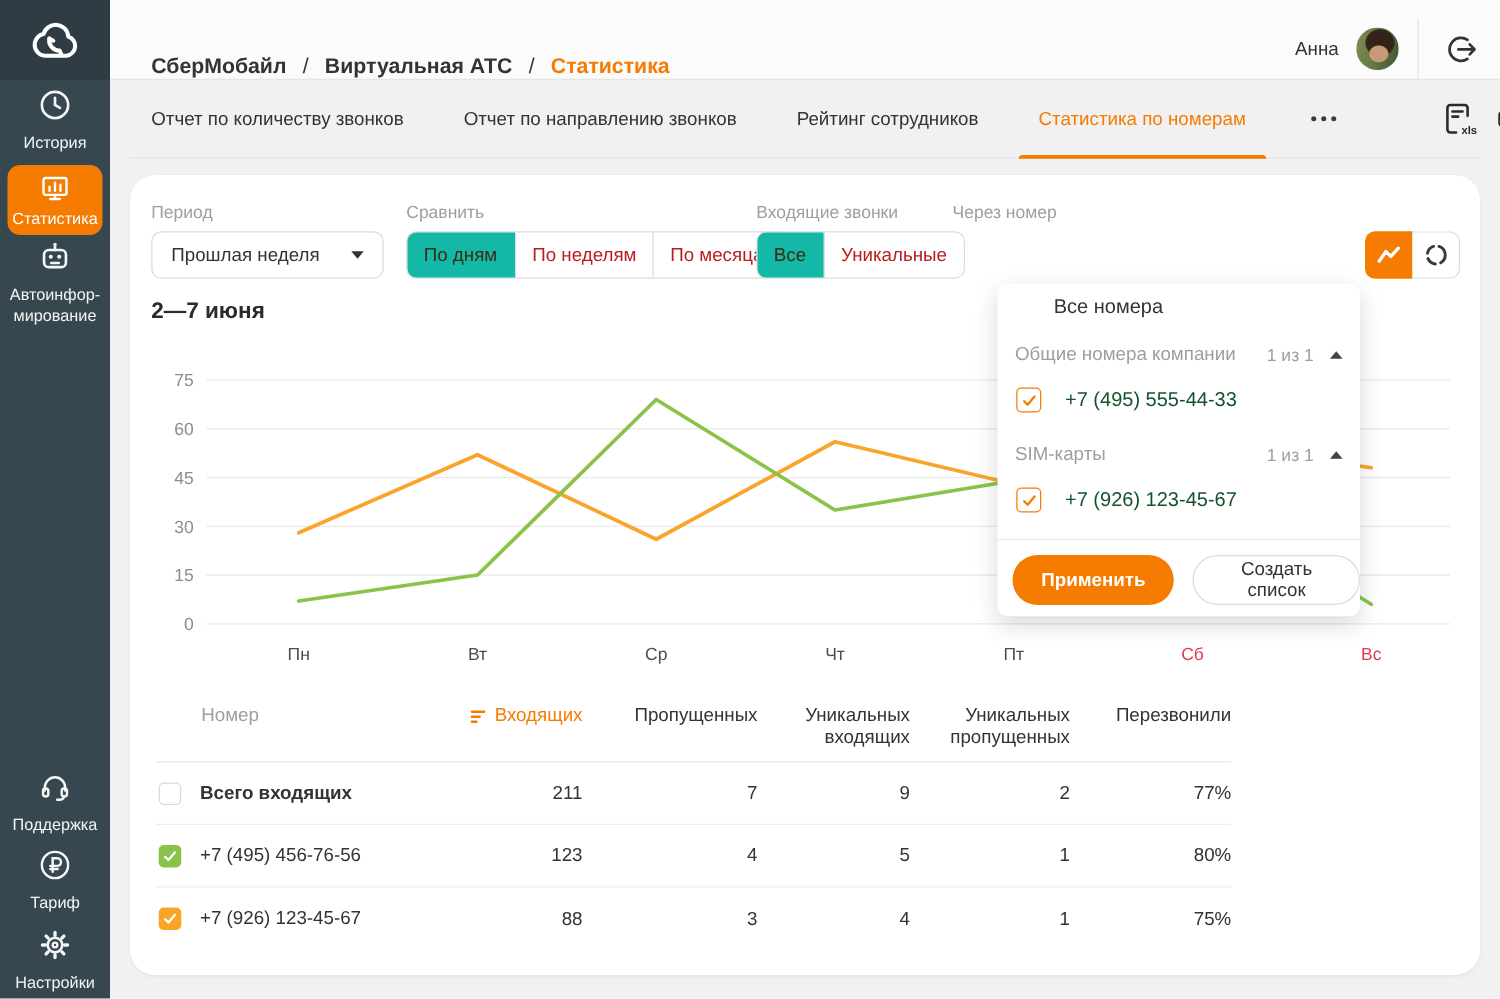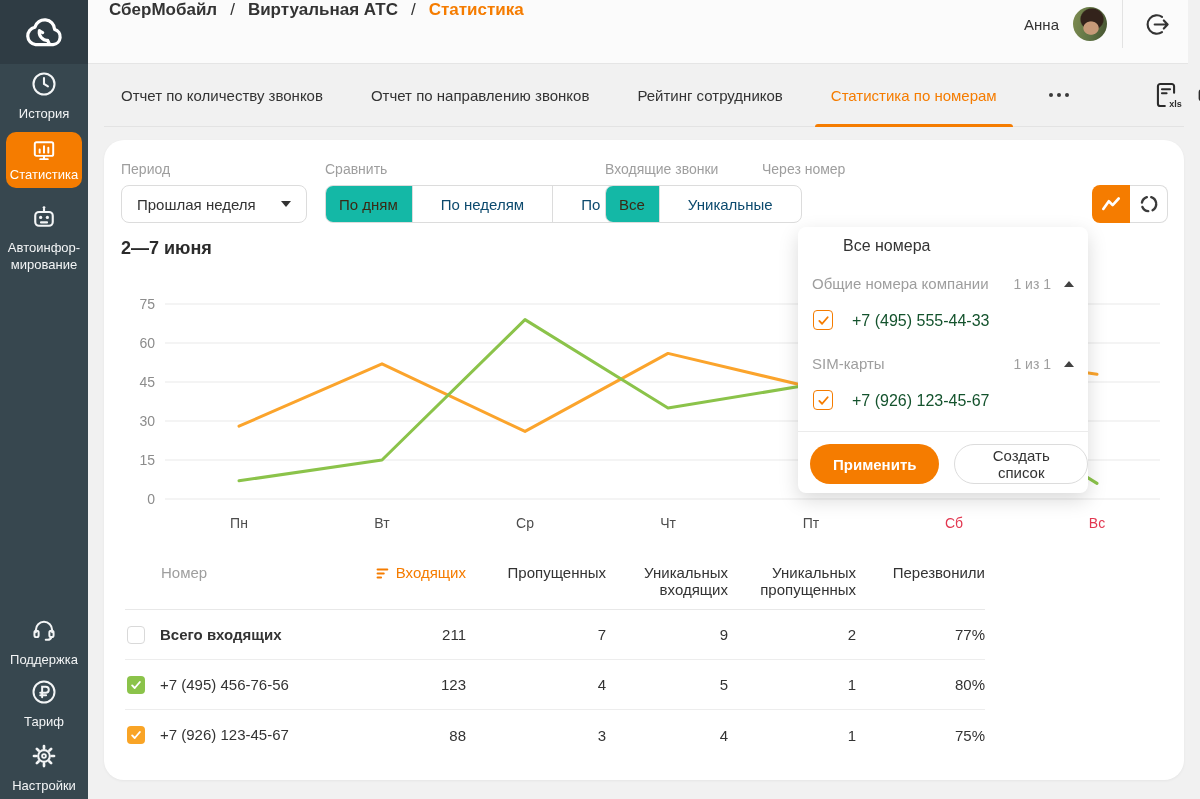--- a/index.html
+++ b/index.html
@@ -10,21 +10,21 @@
 
   
   .sidebar{position:absolute;left:0;top:0;width:88px;height:799px;background:#37474F;z-index:5}
   .logo-block{width:88px;height:64px;background:#2F3C44;display:flex;align-items:center;justify-content:center}
   .side-item{position:absolute;left:0;width:88px;display:flex;flex-direction:column;align-items:center;gap:7px;color:#F3F5F6;cursor:pointer}
   .side-item .lbl{font-size:13px;line-height:17px;text-align:center}
   .side-active{position:absolute;left:6px;top:132px;width:76px;height:56px;background:#F57C00;border-radius:10px;display:flex;flex-direction:column;align-items:center;justify-content:center;gap:3px;color:#fff;cursor:pointer}
   .side-active .lbl{font-size:13px}
 
   
-  .header{position:absolute;left:76px;top:0;width:1112px;height:64px;background:#FBFBFB;border-bottom:1px solid #E5E5E5;display:flex;align-items:flex-start;padding:0 17px 0 33px}
+  .header{position:absolute;left:88px;top:0;width:1112px;height:64px;background:#FBFBFB;border-bottom:1px solid #E5E5E5;display:flex;align-items:flex-end;padding:0 17px 0 33px}
   .crumbs{display:flex;align-items:center;gap:13px;font-size:17px;font-weight:700;color:#333}
   .crumb-sep{color:#333;font-weight:400}
   .crumb-active{color:#F57C00}
   .user-zone{margin-left:auto;display:flex;align-items:center}
   .user-name{font-size:15px;color:#333;margin-right:14px}
   .avatar{width:34px;height:34px;border-radius:50%;
     background:
       radial-gradient(ellipse 46% 40% at 53% 62%, #C79A78 0 46%, rgba(0,0,0,0) 52%),
       radial-gradient(ellipse 62% 58% at 56% 36%, #33231B 0 52%, rgba(0,0,0,0) 58%),
       linear-gradient(100deg,#7E8C50 0%,#5F7345 55%,#44522F 100%);
@@ -44,21 +44,21 @@
   .xls-label{position:absolute;right:-3px;bottom:1px;font-size:9px;font-weight:700;color:#2B2B2B;background:transparent}
 
   
   .card{position:absolute;left:104px;top:140px;width:1080px;height:640px;background:#fff;border-radius:20px;box-shadow:0 1px 3px rgba(0,0,0,.05)}
   .f-label{position:absolute;top:21px;font-size:14px;color:#9E9E9E}
   .control{position:absolute;top:45px;height:38px}
   .select{left:17px;width:186px;border:1px solid #DCDCDC;border-radius:8px;background:#fff;display:flex;align-items:center;justify-content:space-between;padding:0 15px;font-size:15px;color:#333;cursor:pointer}
   .caret-down{width:0;height:0;border-left:5.5px solid transparent;border-right:5.5px solid transparent;border-top:6.5px solid #333}
   .caret-up{width:0;height:0;border-left:5.5px solid transparent;border-right:5.5px solid transparent;border-bottom:6.5px solid #333}
   .seg{display:flex;border:1px solid #DCDCDC;border-radius:8px;overflow:hidden;background:#fff}
-  .seg .opt{padding:0 28px;display:flex;align-items:center;font-size:15px;color:#0c4a6e;border-left:1px solid #DCDCDC;cursor:pointer;height:36px}
+  .seg .opt{padding:0 13px;display:flex;align-items:center;font-size:15px;color:#b91c1c;border-left:1px solid #DCDCDC;cursor:pointer;height:36px}
   .seg .opt:first-child{border-left:none}
   .seg .opt.active{background:#14b8a6;color:#3A2A15;margin:-1px 0 -1px -1px;height:38px;padding:0 14px}
   .num-input{left:658px;width:236px;border:1.5px solid #F57C00;border-radius:8px;background:#fff;display:flex;align-items:center;padding:0 15px;cursor:text}
   .num-input .val{font-size:15px;color:#9AA0A6;display:flex;align-items:center;flex:1}
   .text-caret{display:inline-block;width:1.5px;height:18px;background:#444;margin-right:-3px}
   .view-toggle{left:988px;display:flex;cursor:pointer}
   .vt{width:38px;height:38px;display:flex;align-items:center;justify-content:center}
   .vt-line{background:#F57C00;border-radius:8px 0 0 8px}
   .vt-donut{background:#fff;border:1px solid #DCDCDC;border-left:none;border-radius:0 8px 8px 0}
 
@@ -132,21 +132,21 @@
       <span>
         <svg width="26" height="26" viewBox="0 0 24 24" fill="none" stroke="#fff" stroke-width="1.8" stroke-linecap="round">
           <rect x="3.5" y="4" width="17" height="12.5" rx="1.5"></rect>
           <path d="M8 13.5v-3 M12 13.5v-6 M16 13.5v-4.5"></path>
           <path d="M12 16.5v3 M8.5 19.5h7"></path>
         </svg>
       </span>
       <span class="lbl">Статистика</span>
     </div>
 
-    <div class="side-item" style="top:202px">
+    <div class="side-item" style="top:190px">
       <span>
         <svg width="30" height="30" viewBox="0 0 24 24" fill="none" stroke="#F3F5F6" stroke-width="1.7" stroke-linecap="round">
           <rect x="5" y="8" width="14" height="11" rx="3"></rect>
           <path d="M12 8V5.6"></path>
             <circle cx="12" cy="4.4" r="1.1" fill="#F3F5F6" stroke="none"></circle>
           <circle cx="9.3" cy="12.3" r="1.3" fill="#F3F5F6" stroke="none"></circle>
           <circle cx="14.7" cy="12.3" r="1.3" fill="#F3F5F6" stroke="none"></circle>
           <path d="M9.6 16.3h4.8"></path>
         </svg>
       </span>

